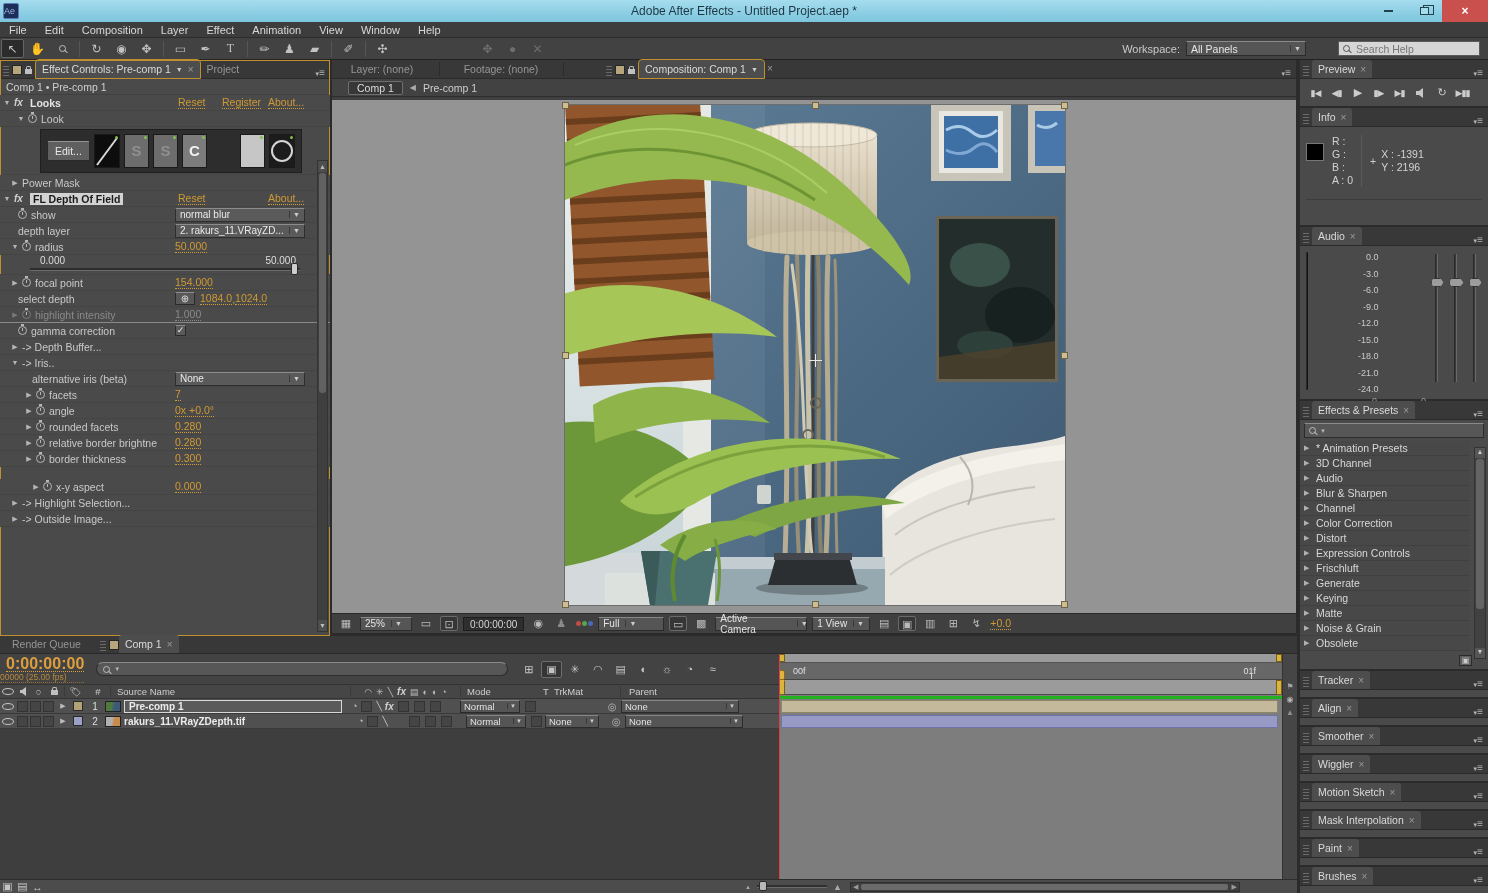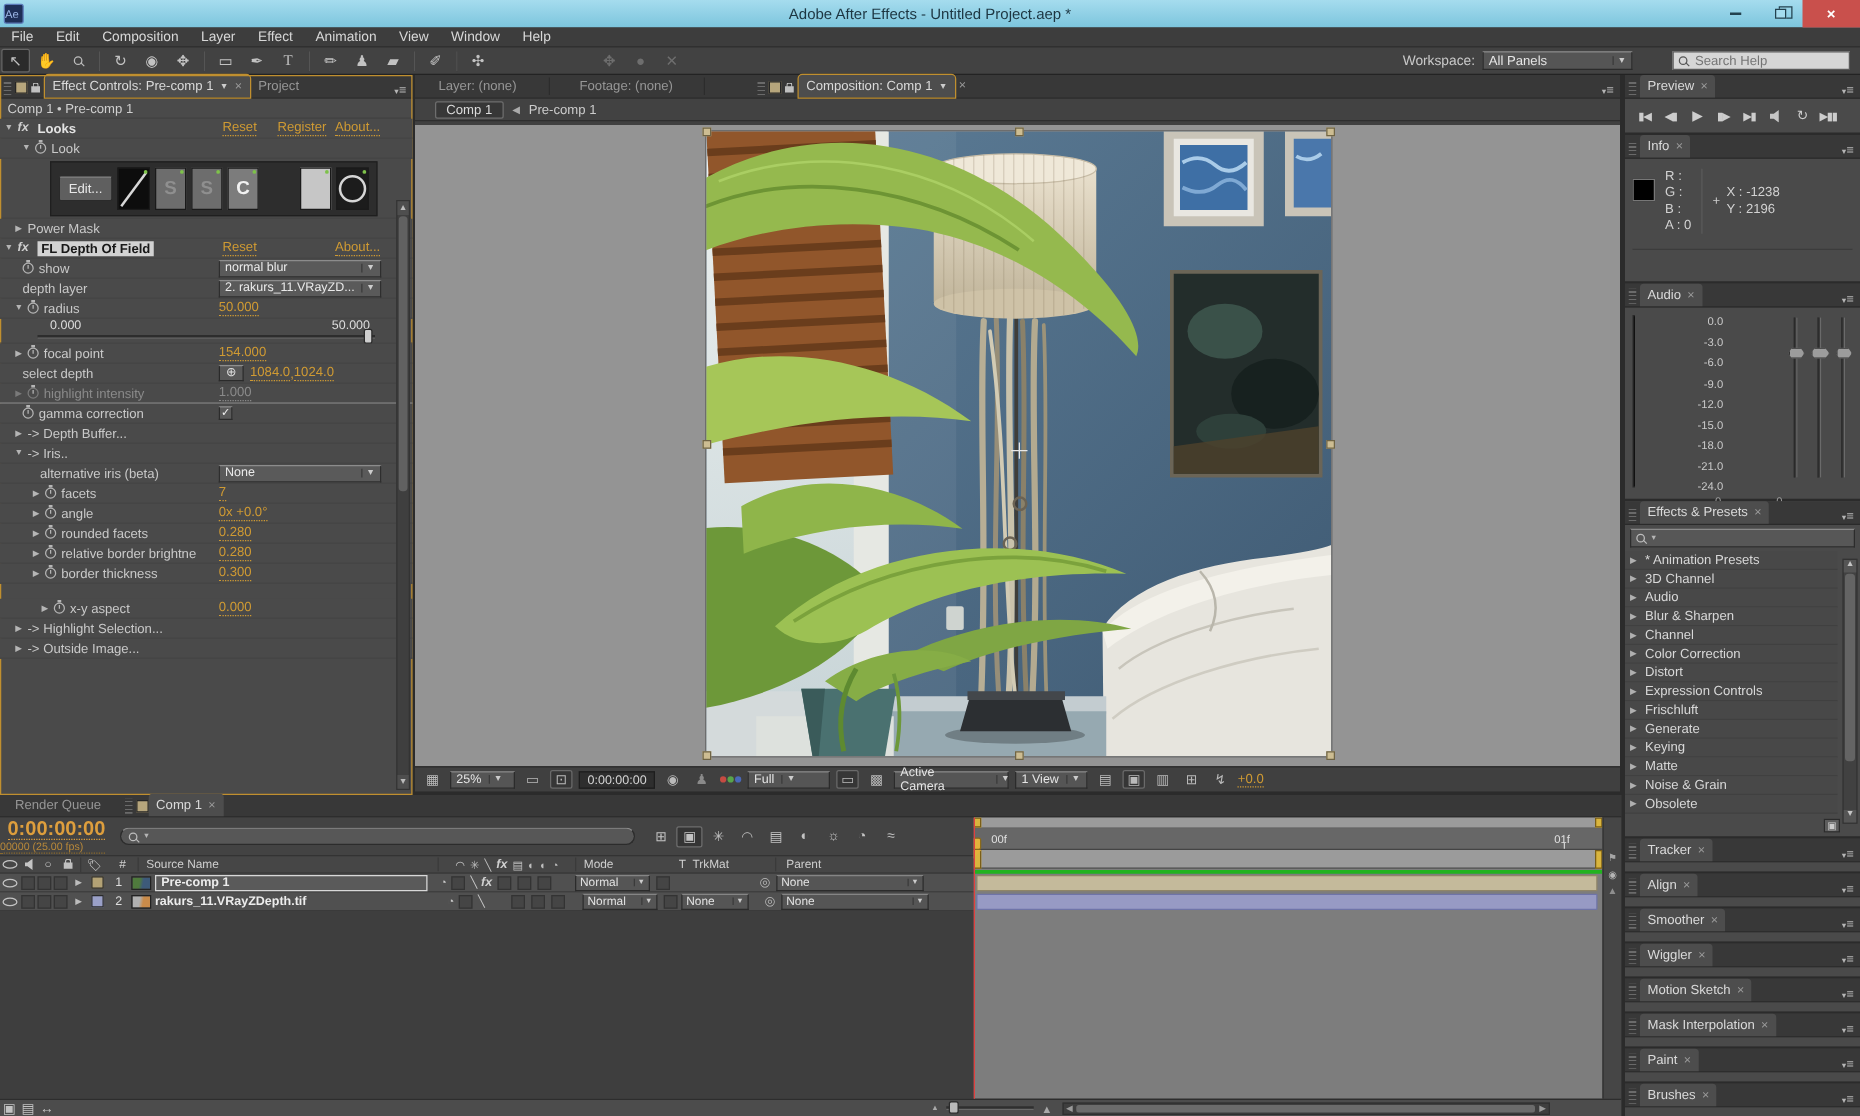--- a/index.html
+++ b/index.html
@@ -699,21 +699,21 @@
         <div class="inforow">
           <div>R :</div>
           <div>G :</div>
           <div>B :</div>
           <div>A :  0</div>
         </div>
         <div style="width:1px;background:#5a5a5a;height:52px;"></div>
         <div class="inforow r" style="gap:5px;">
           <span style="color:#cfcfcf;">+</span>
           <div>
-            <div>X : -1238</div>
+            <div>X : -1391</div>
             <div>Y : 2196</div>
           </div>
         </div>
       </div>
       <div style="height:1px;background:#3c3c3c;margin:4px 6px;"></div>
     </div>
 
     <div class="rpanel" style="height:172px;">
       <div class="rtabrow">
         <div class="grip"></div>

